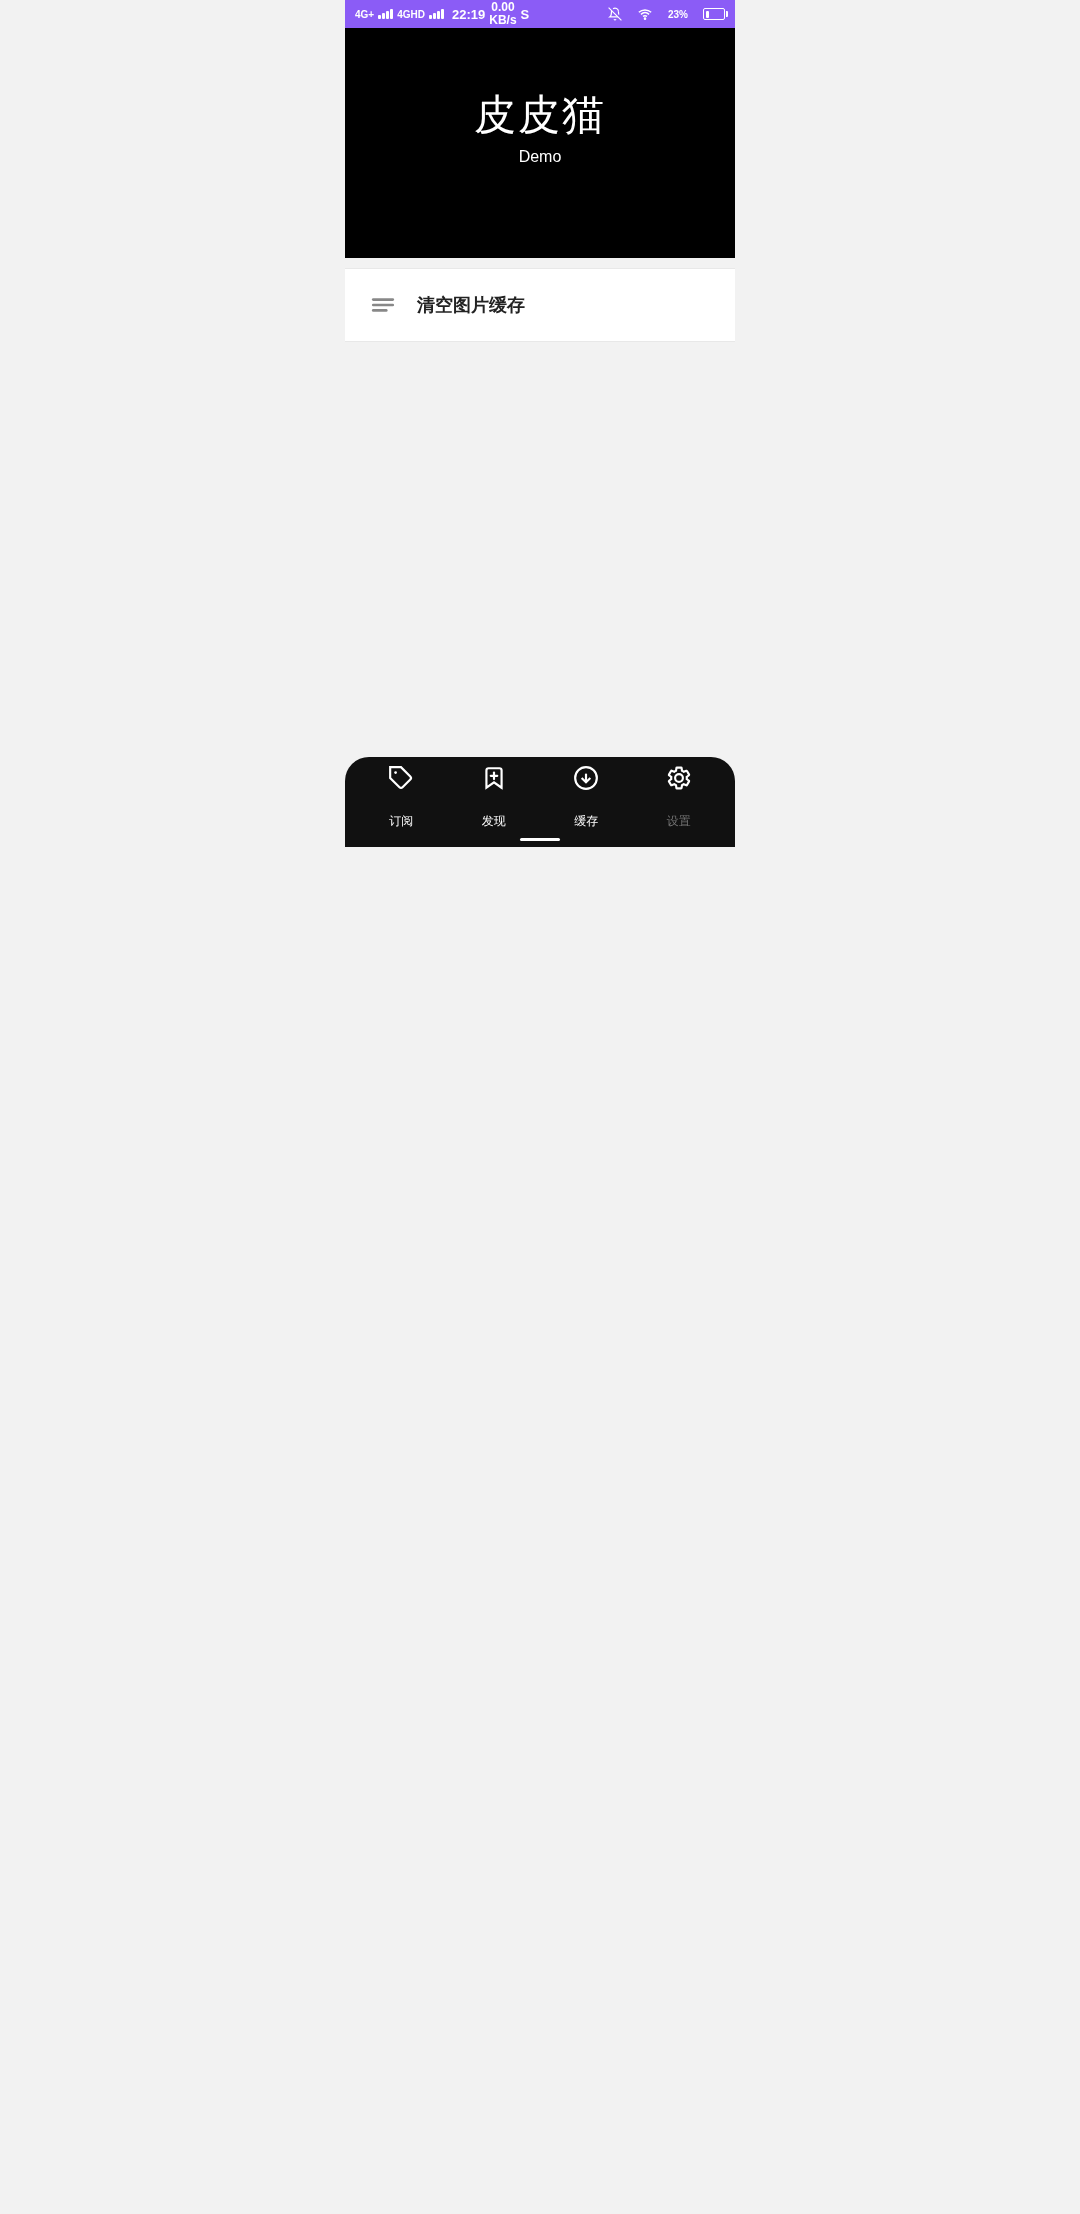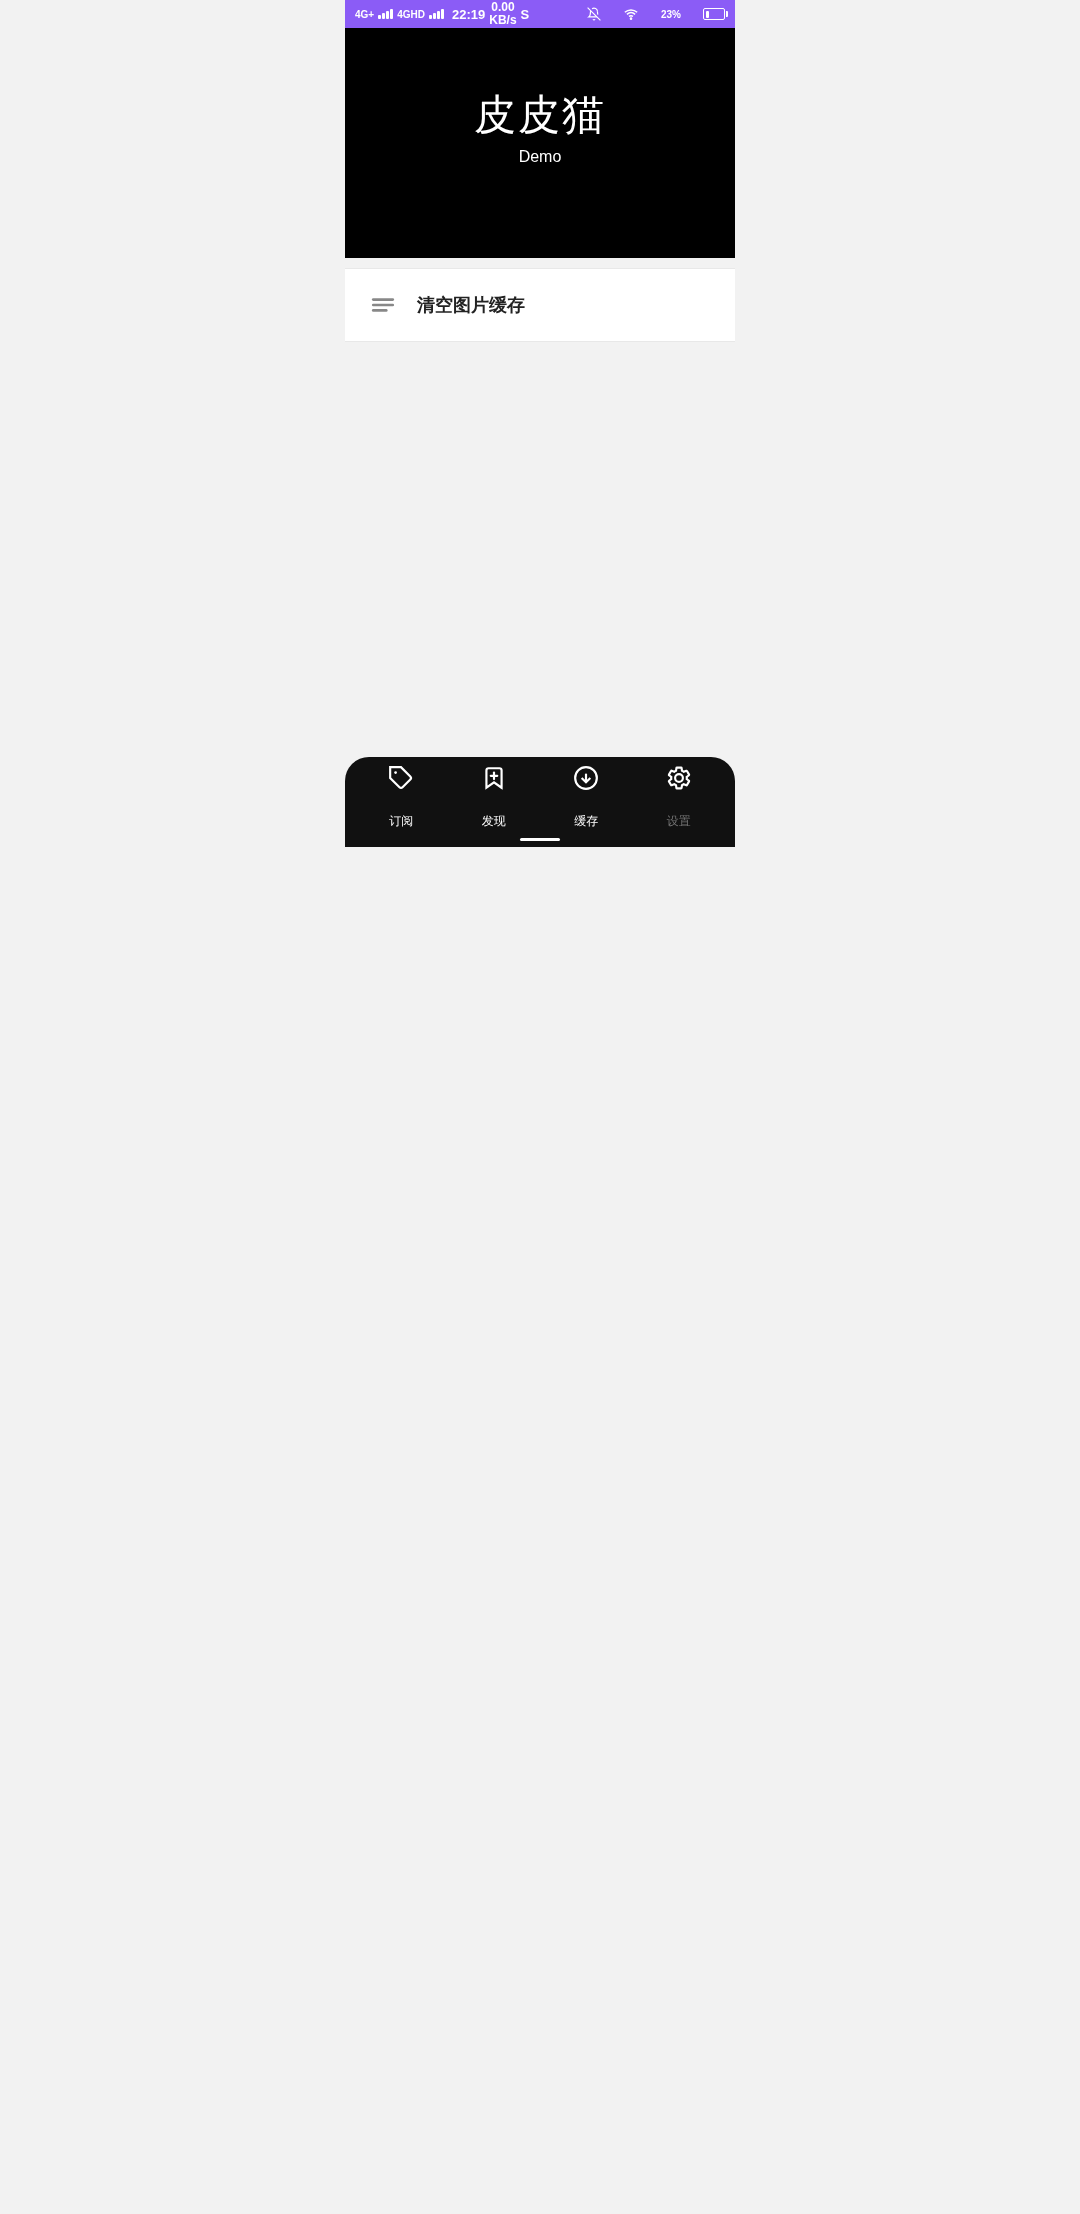--- a/index.html
+++ b/index.html
@@ -30,21 +30,21 @@
     }
     .status-left {
       display: flex;
       align-items: center;
       gap: 4px;
       font-size: 10px;
     }
     .status-right {
       display: flex;
       align-items: center;
-      gap: 22px;
+      gap: 15px;
       font-size: 10px;
     }
     .signal-bars {
       display: flex;
       align-items: flex-end;
       gap: 1px;
     }
     .signal-bars span {
       background: #fff;
       width: 3px;

